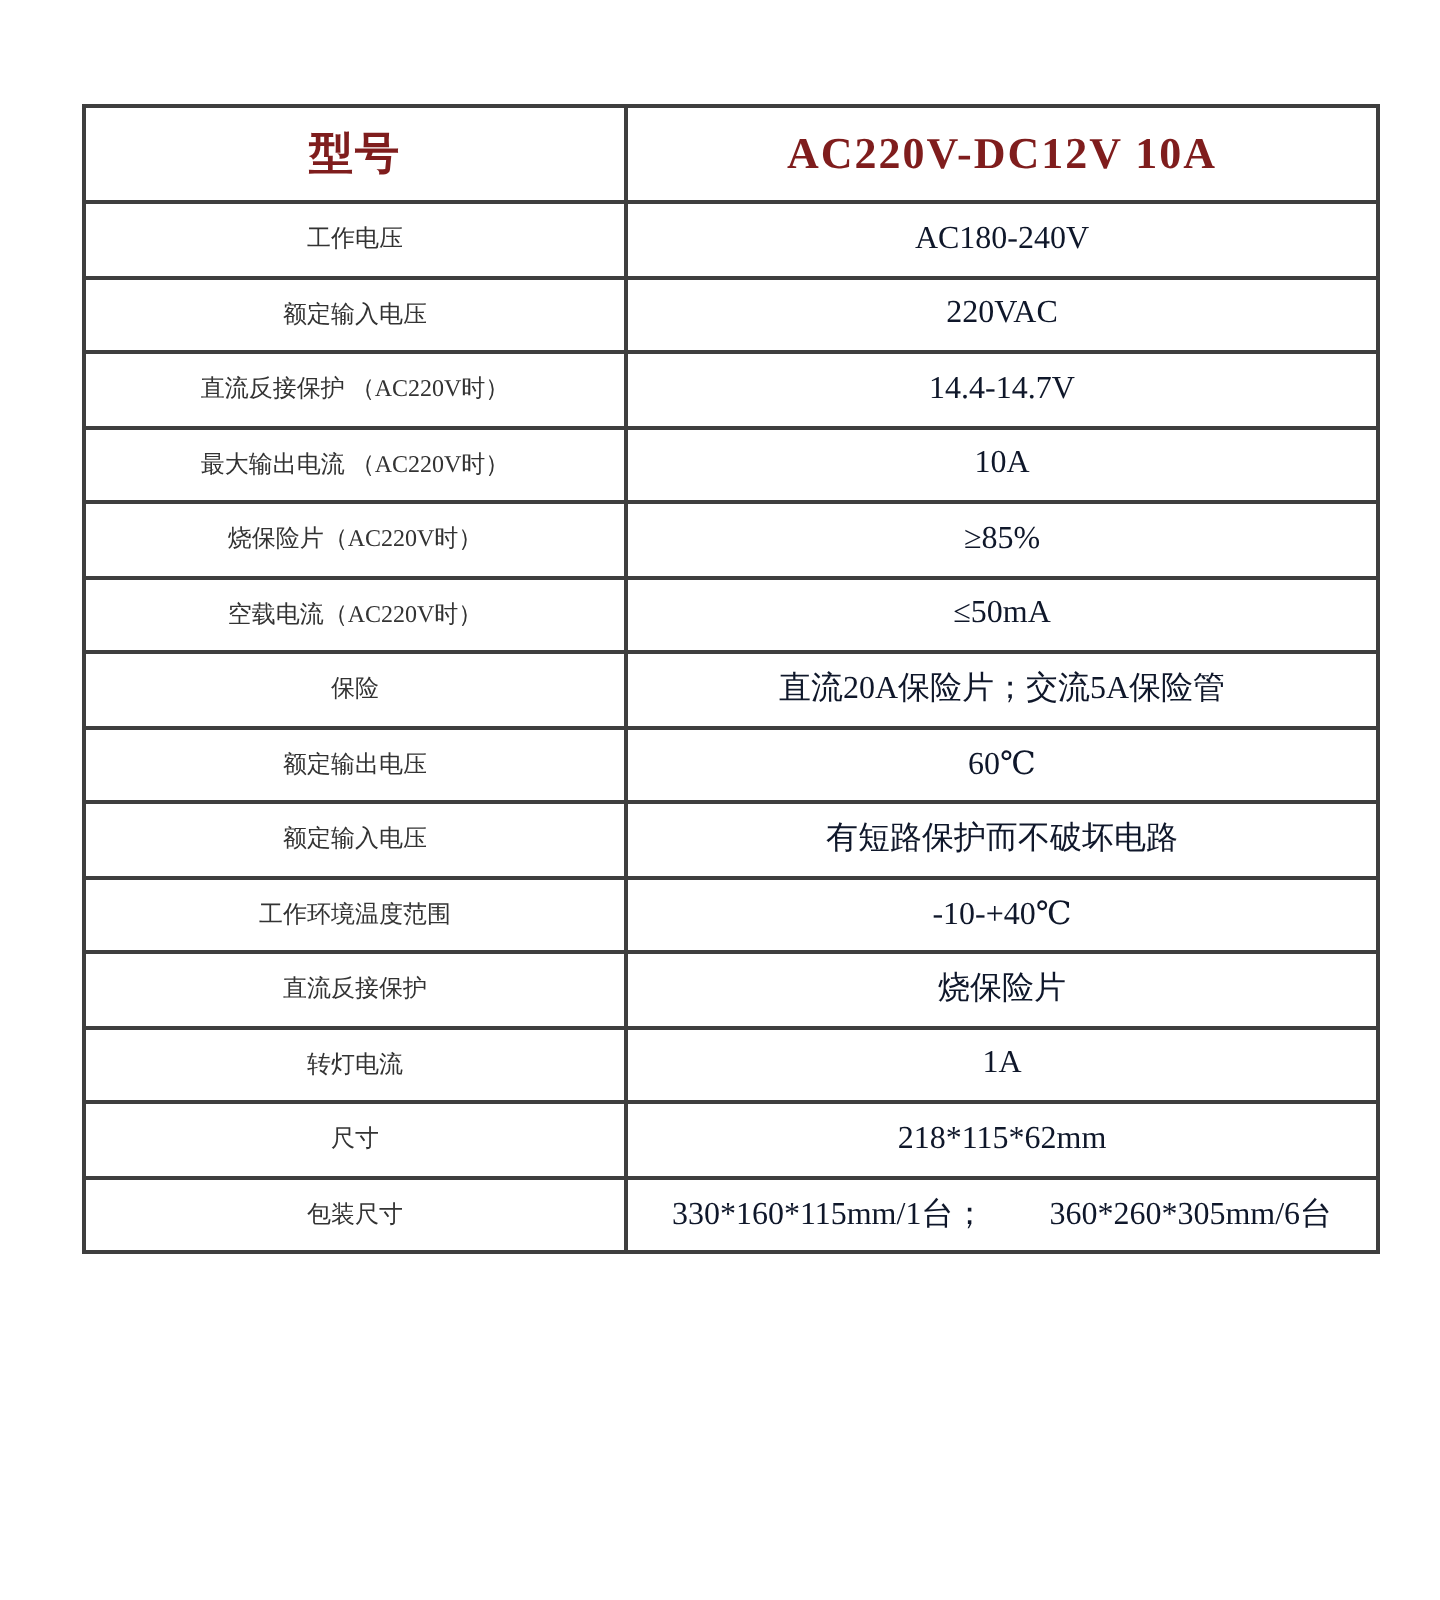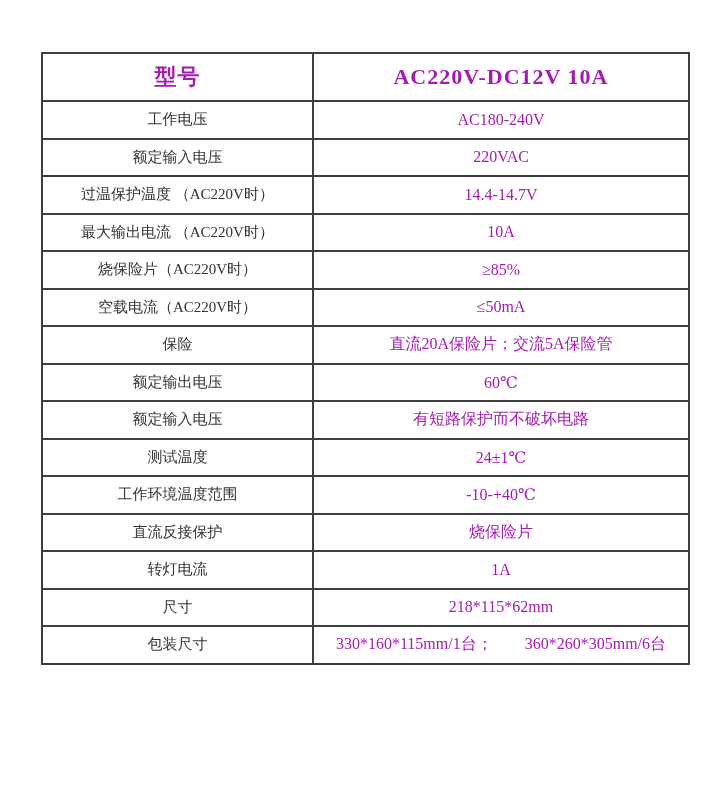--- a/index.html
+++ b/index.html
@@ -33,31 +33,31 @@
     border: 2px solid #3e3e3e;
     text-align: center;
     vertical-align: middle;
     padding: 0 4px;
     overflow: hidden;
   }
   thead tr { height: 48px; }
   tbody tr { height: 37.5px; }
   th.model-label,
   th.model-value {
-    color: #a21caf;
+    color: #7f1d1d;
     font-weight: bold;
     font-size: 22px;
     letter-spacing: 1px;
   }
   td.label-cell {
     color: #333333;
-    font-size: 15px;
+    font-size: 12px;
   }
   td.value-cell {
-    color: #a21caf;
+    color: #0f172a;
     font-size: 16px;
     white-space: pre;
   }
 </style>
 </head>
 <body>
 
 <div class="page">
   <table class="spec-table">
     <colgroup>
@@ -73,21 +73,21 @@
     <tbody>
         <tr>
           <td class="label-cell">工作电压</td>
           <td class="value-cell">AC180-240V</td>
         </tr>
         <tr>
           <td class="label-cell">额定输入电压</td>
           <td class="value-cell">220VAC</td>
         </tr>
         <tr>
-          <td class="label-cell">过温保护温度 （AC220V时）</td>
+          <td class="label-cell">直流反接保护 （AC220V时）</td>
           <td class="value-cell">14.4-14.7V</td>
         </tr>
         <tr>
           <td class="label-cell">最大输出电流 （AC220V时）</td>
           <td class="value-cell">10A</td>
         </tr>
         <tr>
           <td class="label-cell">烧保险片（AC220V时）</td>
           <td class="value-cell">≥85%</td>
         </tr>
@@ -101,24 +101,20 @@
         </tr>
         <tr>
           <td class="label-cell">额定输出电压</td>
           <td class="value-cell">60℃</td>
         </tr>
         <tr>
           <td class="label-cell">额定输入电压</td>
           <td class="value-cell">有短路保护而不破坏电路</td>
         </tr>
         <tr>
-          <td class="label-cell">测试温度</td>
-          <td class="value-cell">24±1℃</td>
-        </tr>
-        <tr>
           <td class="label-cell">工作环境温度范围</td>
           <td class="value-cell">-10-+40℃</td>
         </tr>
         <tr>
           <td class="label-cell">直流反接保护</td>
           <td class="value-cell">烧保险片</td>
         </tr>
         <tr>
           <td class="label-cell">转灯电流</td>
           <td class="value-cell">1A</td>

